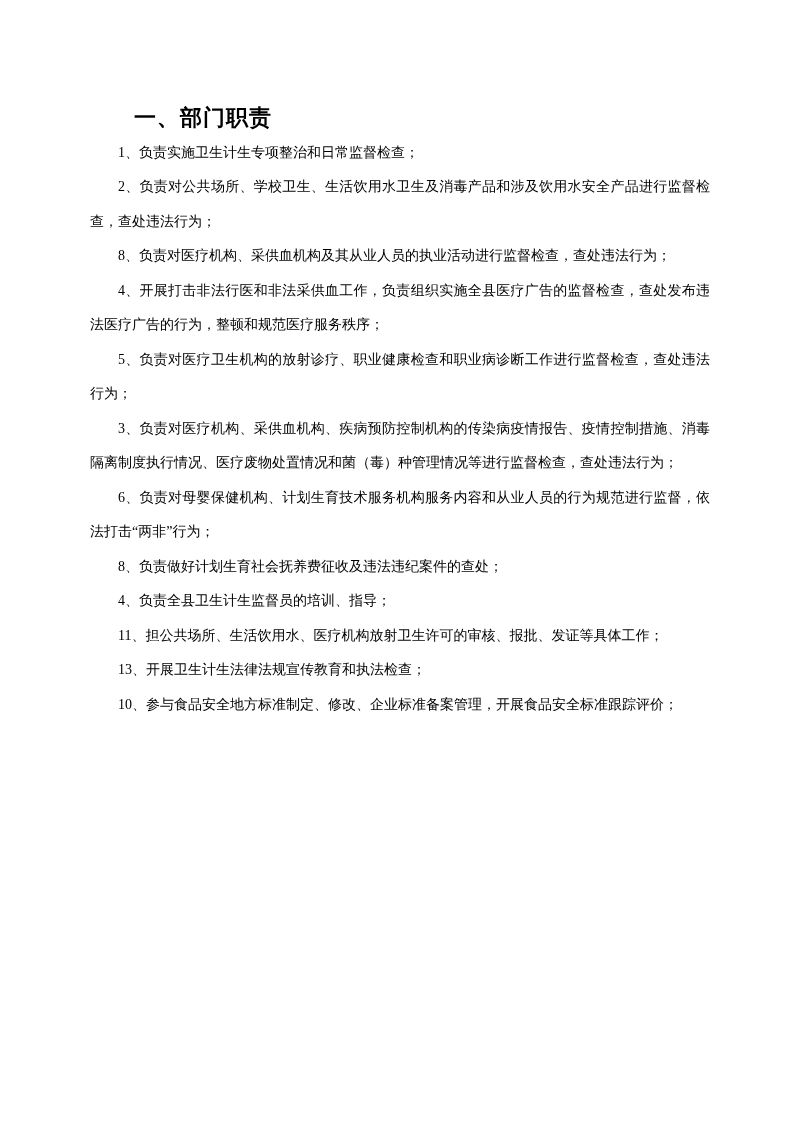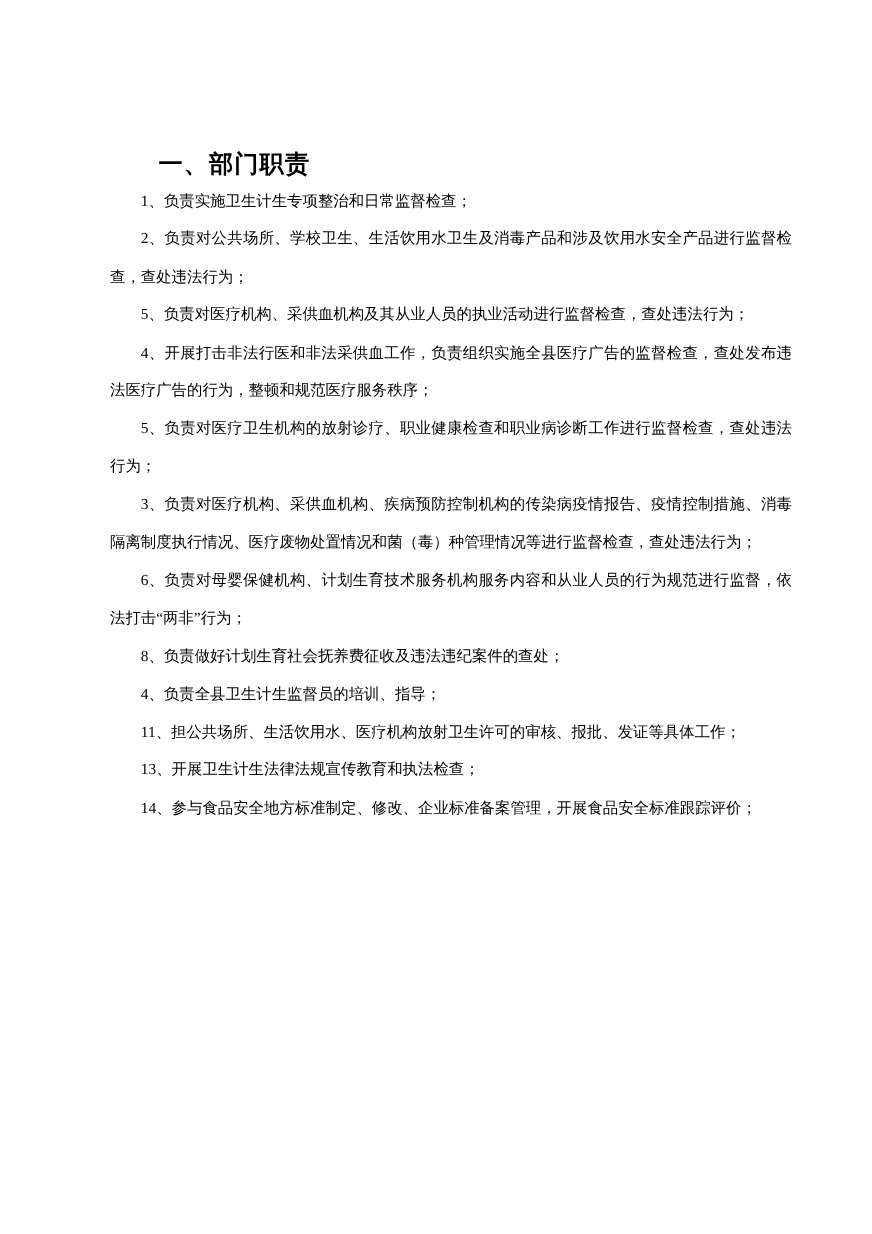--- a/index.html
+++ b/index.html
@@ -12,24 +12,23 @@
     width: 793px;
     height: 1122px;
     margin: 0 auto;
     background: #ffffff;
     overflow: hidden;
     color: #000000;
     font-family: "Liberation Serif", "DejaVu Serif", serif;
   }
   .content {
     position: absolute;
-    left: 100px;
+    left: 90px;
     top: 101px;
     width: 620px;
-    margin-top: 31px;
   }
   .doc-heading {
     margin: 0;
     font-family: "Liberation Sans", "DejaVu Sans", sans-serif;
     font-weight: bold;
     font-size: 22px;
     line-height: 34.5px;
     text-indent: 2em;
     letter-spacing: 1px;
   }
@@ -43,24 +42,24 @@
   }
 </style>
 </head>
 <body>
 
 <div class="page">
   <div class="content">
     <h1 class="doc-heading">一、部门职责</h1>
     <p class="doc-p">1、负责实施卫生计生专项整治和日常监督检查；</p>
     <p class="doc-p">2、负责对公共场所、学校卫生、生活饮用水卫生及消毒产品和涉及饮用水安全产品进行监督检查，查处违法行为；</p>
-    <p class="doc-p">5、负责对医疗机构、采供血机构及其从业人员的执业活动进行监督检查，查处违法行为；</p>
+    <p class="doc-p">8、负责对医疗机构、采供血机构及其从业人员的执业活动进行监督检查，查处违法行为；</p>
     <p class="doc-p">4、开展打击非法行医和非法采供血工作，负责组织实施全县医疗广告的监督检查，查处发布违法医疗广告的行为，整顿和规范医疗服务秩序；</p>
     <p class="doc-p">5、负责对医疗卫生机构的放射诊疗、职业健康检查和职业病诊断工作进行监督检查，查处违法行为；</p>
     <p class="doc-p">3、负责对医疗机构、采供血机构、疾病预防控制机构的传染病疫情报告、疫情控制措施、消毒隔离制度执行情况、医疗废物处置情况和菌（毒）种管理情况等进行监督检查，查处违法行为；</p>
     <p class="doc-p">6、负责对母婴保健机构、计划生育技术服务机构服务内容和从业人员的行为规范进行监督，依法打击“两非”行为；</p>
     <p class="doc-p">8、负责做好计划生育社会抚养费征收及违法违纪案件的查处；</p>
     <p class="doc-p">4、负责全县卫生计生监督员的培训、指导；</p>
     <p class="doc-p">11、担公共场所、生活饮用水、医疗机构放射卫生许可的审核、报批、发证等具体工作；</p>
     <p class="doc-p">13、开展卫生计生法律法规宣传教育和执法检查；</p>
-    <p class="doc-p">14、参与食品安全地方标准制定、修改、企业标准备案管理，开展食品安全标准跟踪评价；</p>
+    <p class="doc-p">10、参与食品安全地方标准制定、修改、企业标准备案管理，开展食品安全标准跟踪评价；</p>
   </div>
 </div>
 
 </body></html>

